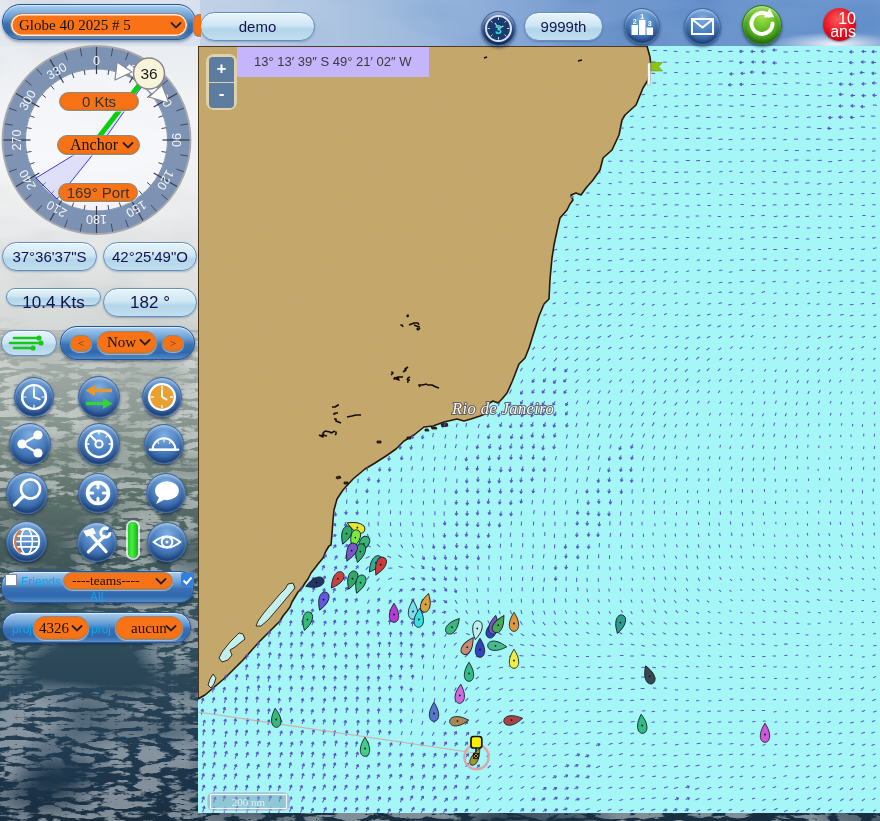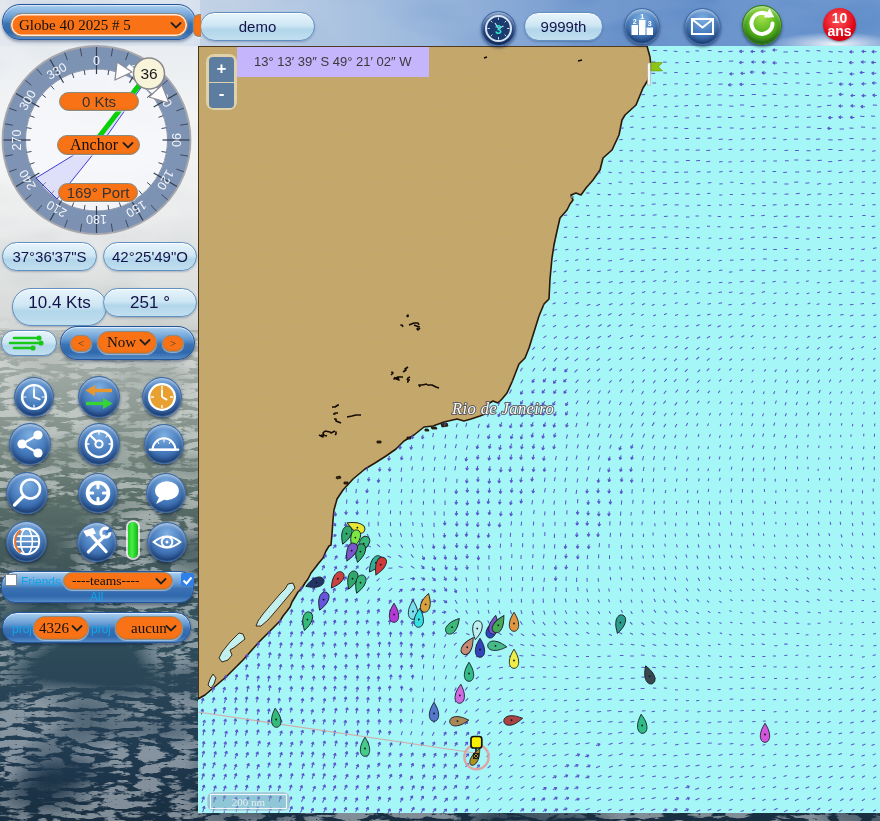--- a/index.html
+++ b/index.html
@@ -274,21 +274,21 @@
 <rect x="7" y="10" width="21" height="15" fill="none" stroke="#fff" stroke-width="2"></rect>
 <path d="M7.5,10.5 L17.5,18.5 L27.5,10.5" fill="none" stroke="#fff" stroke-width="2"></path>
 </svg>
     </div>
 <div class="iconbtn" style="left:742px;top:5px;width:40px;height:40px;background:radial-gradient(circle at 50% 28%,#a8e24e 0%,#58b81e 45%,#2d8a0a 100%);border:1px solid #2d7a10">
 <svg width="38" height="38" viewBox="0 0 38 38">
 <path d="M25.8,9.4 A10.5,10.5 0 1 0 29.5,17.5" fill="none" stroke="#fff" stroke-width="4" stroke-linecap="round"></path>
 <path d="M20.8,11.6 L31.3,11.2 L26.5,2.6 Z" fill="#fff"></path>
 </svg>
     </div>
-<div style="position:absolute;left:823px;top:8px;width:33px;height:33px;border-radius:50%;background:radial-gradient(circle at 45% 35%,#ff5a5a,#e00818 60%,#b8000c);box-shadow:0 1px 2px rgba(0,0,0,.4);color:#fff;font-weight:bold;font-size:14px;text-align:center;line-height:13px;padding-top:4px">10<br>ans</div>
+<div style="position:absolute;left:823px;top:8px;width:33px;height:33px;border-radius:50%;background:radial-gradient(circle at 45% 35%,#ff5a5a,#e00818 60%,#b8000c);box-shadow:0 1px 2px rgba(0,0,0,.4);color:#fff;font-weight:normal;font-size:16px;text-align:right;line-height:13px;padding-top:4px">10<br>ans</div>
 
 <div class="bluebar" style="left:2px;top:4px;width:194px;height:36px;border-radius:18px"></div>
     <div class="cream" style="left:193px;top:14px;width:8px;height:23px;border-radius:6px 0 0 6px;border-right:none"></div>
 <div class="cream" style="left:10px;top:13px;width:178px;height:24px;border-radius:12px;font-size:15px;line-height:22px;padding-left:8px;text-align:left;box-shadow:inset 0 0 0 1.5px rgba(255,255,255,.85)">Globe 40 2025 # 5<svg class="chev" width="12" height="7" viewBox="0 0 12 7">
         <path d="M1.5,1 L6,5.5 L10.5,1" stroke="#222" stroke-width="1.8" fill="none" stroke-linecap="round"></path>
       </svg></div>
 
 <svg style="position:absolute;left:1px;top:45px" width="192" height="192" viewBox="0 0 192 192">
 <circle cx="95.5" cy="95" r="82.5" fill="none" stroke="rgba(106,130,168,0.85)" stroke-width="23"></circle>
 <circle cx="95.5" cy="95" r="94" fill="none" stroke="#a8a8ac" stroke-width="1.8"></circle>
@@ -382,22 +382,22 @@
 <text x="148" y="34" text-anchor="middle" font-size="15.5" fill="#1a1a1a" font-family="Liberation Sans">36</text>
 </svg>
 <div class="cream" style="left:59px;top:92px;width:80px;height:19px;border-radius:10px;font-family:'Liberation Sans',sans-serif;font-size:15px;line-height:18px;text-align:center;color:#333">0 Kts</div>
 <div class="cream" style="left:57px;top:135px;width:83px;height:20px;border-radius:11px;font-size:16px;line-height:18px;text-align:left;padding-left:12px">Anchor<svg class="chev" width="12" height="7" viewBox="0 0 12 7">
         <path d="M1.5,1 L6,5.5 L10.5,1" stroke="#222" stroke-width="1.8" fill="none" stroke-linecap="round"></path>
       </svg></div>
 <div class="cream" style="left:58px;top:183px;width:80px;height:19px;border-radius:10px;font-family:'Liberation Sans',sans-serif;font-size:15px;line-height:18px;text-align:center;color:#333">169° Port</div>
 
 <div class="pill" style="left:2px;top:242px;width:95px;height:29px;line-height:27px">37°36'37"S</div>
 <div class="pill" style="left:103px;top:242px;width:94px;height:29px;line-height:27px">42°25'49"O</div>
-<div class="pill" style="left:12px;top:288px;width:95px;height:38px;line-height:27px;font-size:17px">10.4 Kts</div>
-<div class="pill" style="left:103px;top:288px;width:94px;height:29px;line-height:27px;font-size:17px">251 °</div>
+<div class="pill" style="left:6px;top:288px;width:95px;height:18px;line-height:27px;font-size:17px">10.4 Kts</div>
+<div class="pill" style="left:103px;top:288px;width:94px;height:29px;line-height:27px;font-size:17px">182 °</div>
 
 <div class="pill" style="left:1px;top:330px;width:56px;height:26px">
 <svg width="54" height="24" viewBox="0 0 54 24">
 <g stroke="#18c818" stroke-width="2.6" fill="none" stroke-linecap="round">
 <path d="M12,7 h22"></path>
           <path d="M8,12 h28"></path>
           <path d="M12,17 h16"></path>
         </g>
 <circle cx="37" cy="7" r="2.6" fill="#18c818"></circle>
 <circle cx="39" cy="12" r="2.6" fill="#18c818"></circle>

